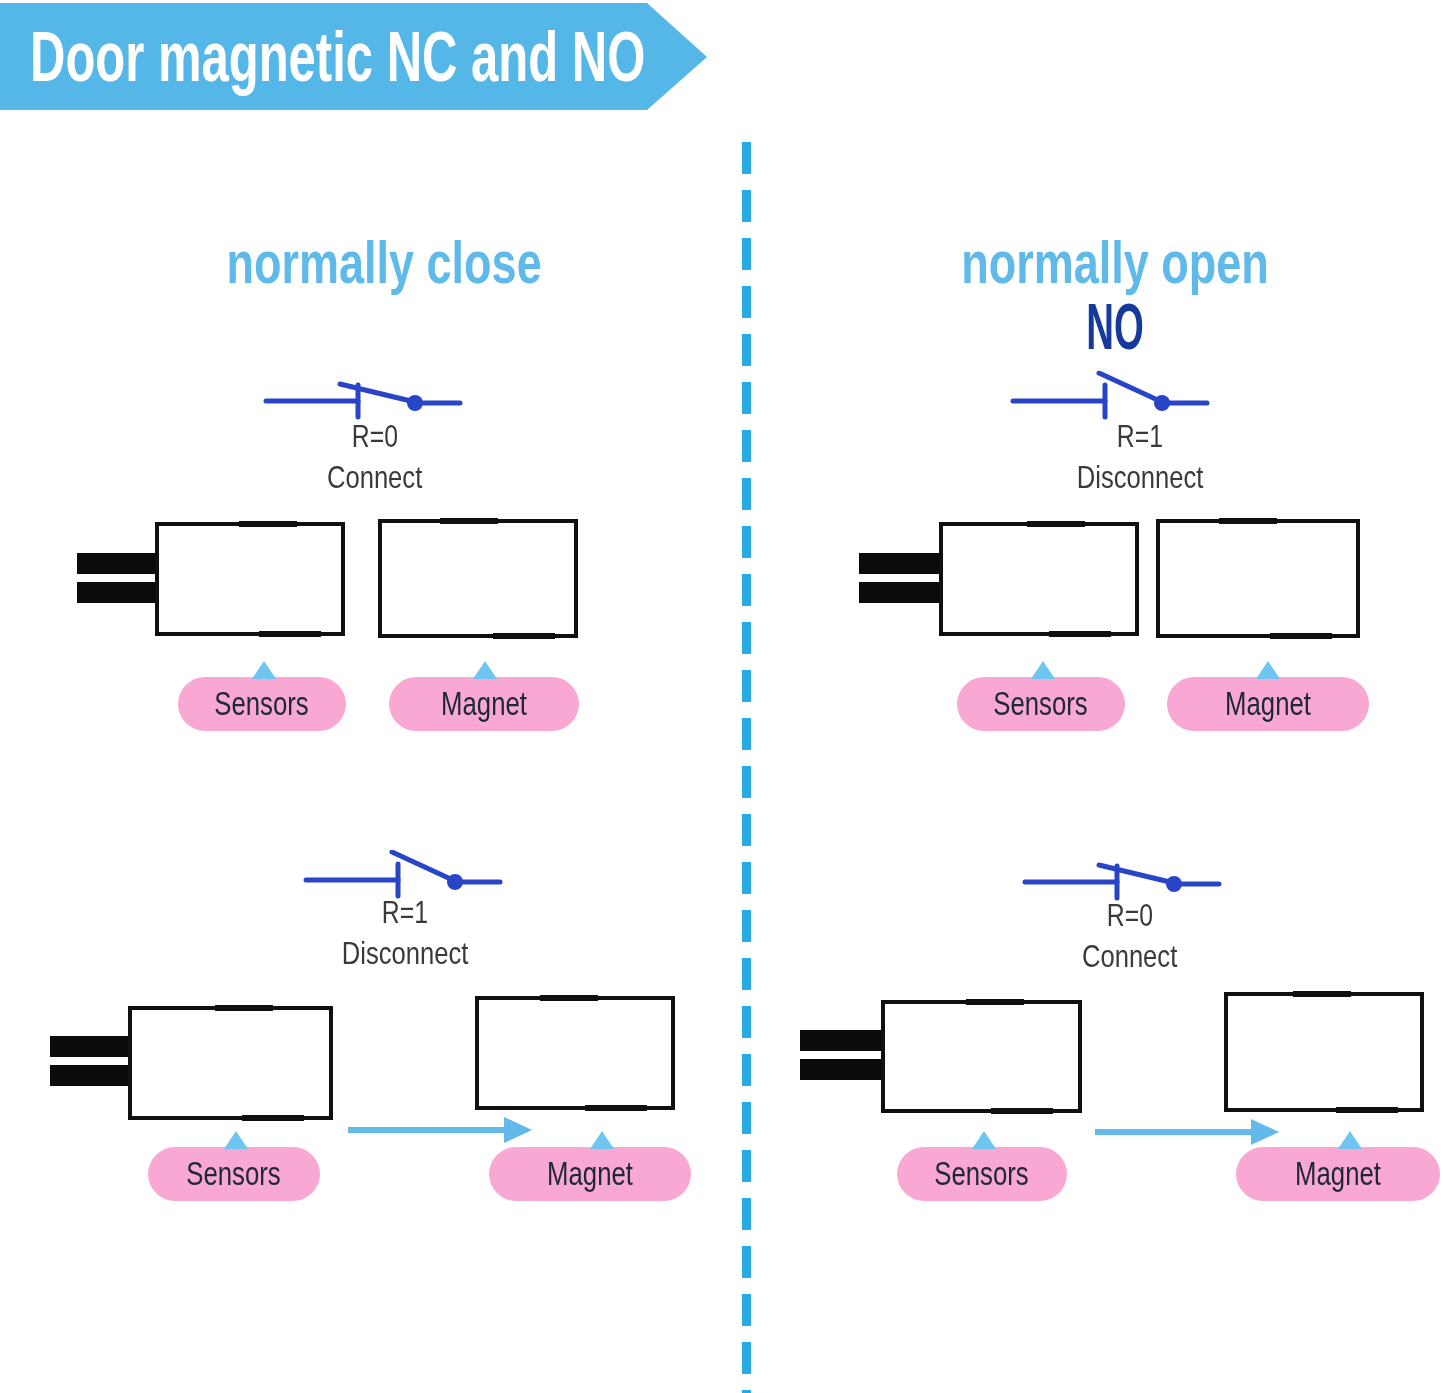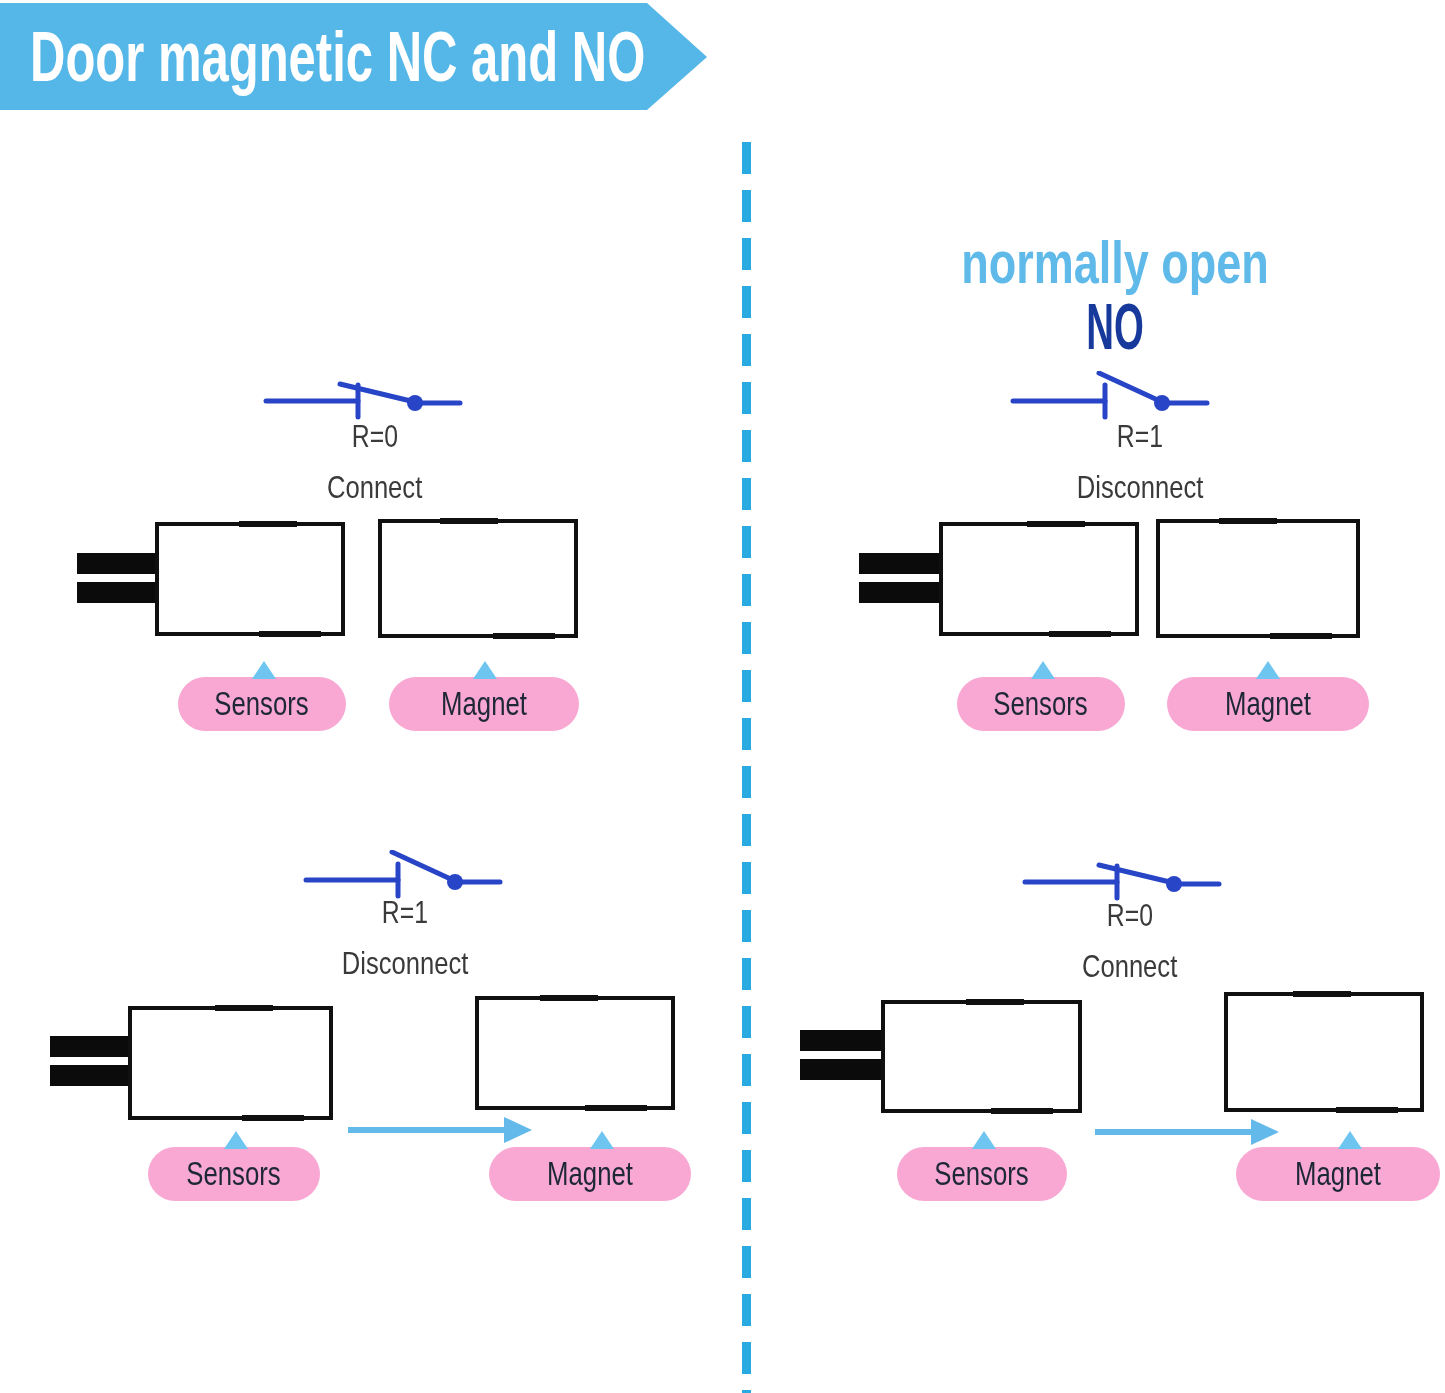--- a/index.html
+++ b/index.html
@@ -32,21 +32,21 @@
   
   .switch{position:absolute;width:200px;height:56px;}
   .switch svg{display:block;}
   .switch line{stroke:#2845c7;stroke-width:5;stroke-linecap:round;}
   .switch circle{fill:#2845c7;}
   .switch[data-state="closed"] .diag-open{display:none;}
   .switch[data-state="open"] .diag-closed{display:none;}
   
   .state-label{position:absolute;width:320px;text-align:center;color:#3a3a3a;}
   .state-label .r{font-size:31px;line-height:34px;}
-  .state-label .a{font-size:32px;line-height:35px;margin-top:16px;}
+  .state-label .a{font-size:32px;line-height:35px;margin-top:6px;}
   
   .box{position:absolute;background:#ffffff;border:4px solid #101010;box-sizing:border-box;}
   .notch{position:absolute;background:#101010;height:6px;}
   .notch.nt{top:-5px;}
   .notch.nb{bottom:-5px;}
   
   .wires{position:absolute;width:82px;height:50px;}
   .wire{position:absolute;left:0;width:82px;height:21px;background:#0b0b0b;}
   .wire.w1{top:0;}
   .wire.w2{top:29px;}
@@ -78,20 +78,21 @@
 
 <div class="canvas">
 
   <div class="banner">
     <span class="banner-text">Door magnetic NC and NO</span>
   </div>
 
   <div class="divider"></div>
 
   <div class="col-head" style="left:134px;top:232px;">
+    <div class="head-light"><span class="cond75">normally close</span></div>
   </div>
 
   <div class="switch" style="left:263px;top:371px;" data-state="closed">
     <svg viewBox="0 0 200 56" width="200" height="56">
       <line x1="3" y1="30" x2="95" y2="30"></line>
       <line x1="95" y1="14" x2="95" y2="46"></line>
       <line class="diag-closed" x1="77" y1="13" x2="152" y2="31"></line>
       <line class="diag-open" x1="89" y1="2" x2="152" y2="31"></line>
       <circle cx="152" cy="32" r="8"></circle>
       <line x1="152" y1="32" x2="197" y2="32"></line>

